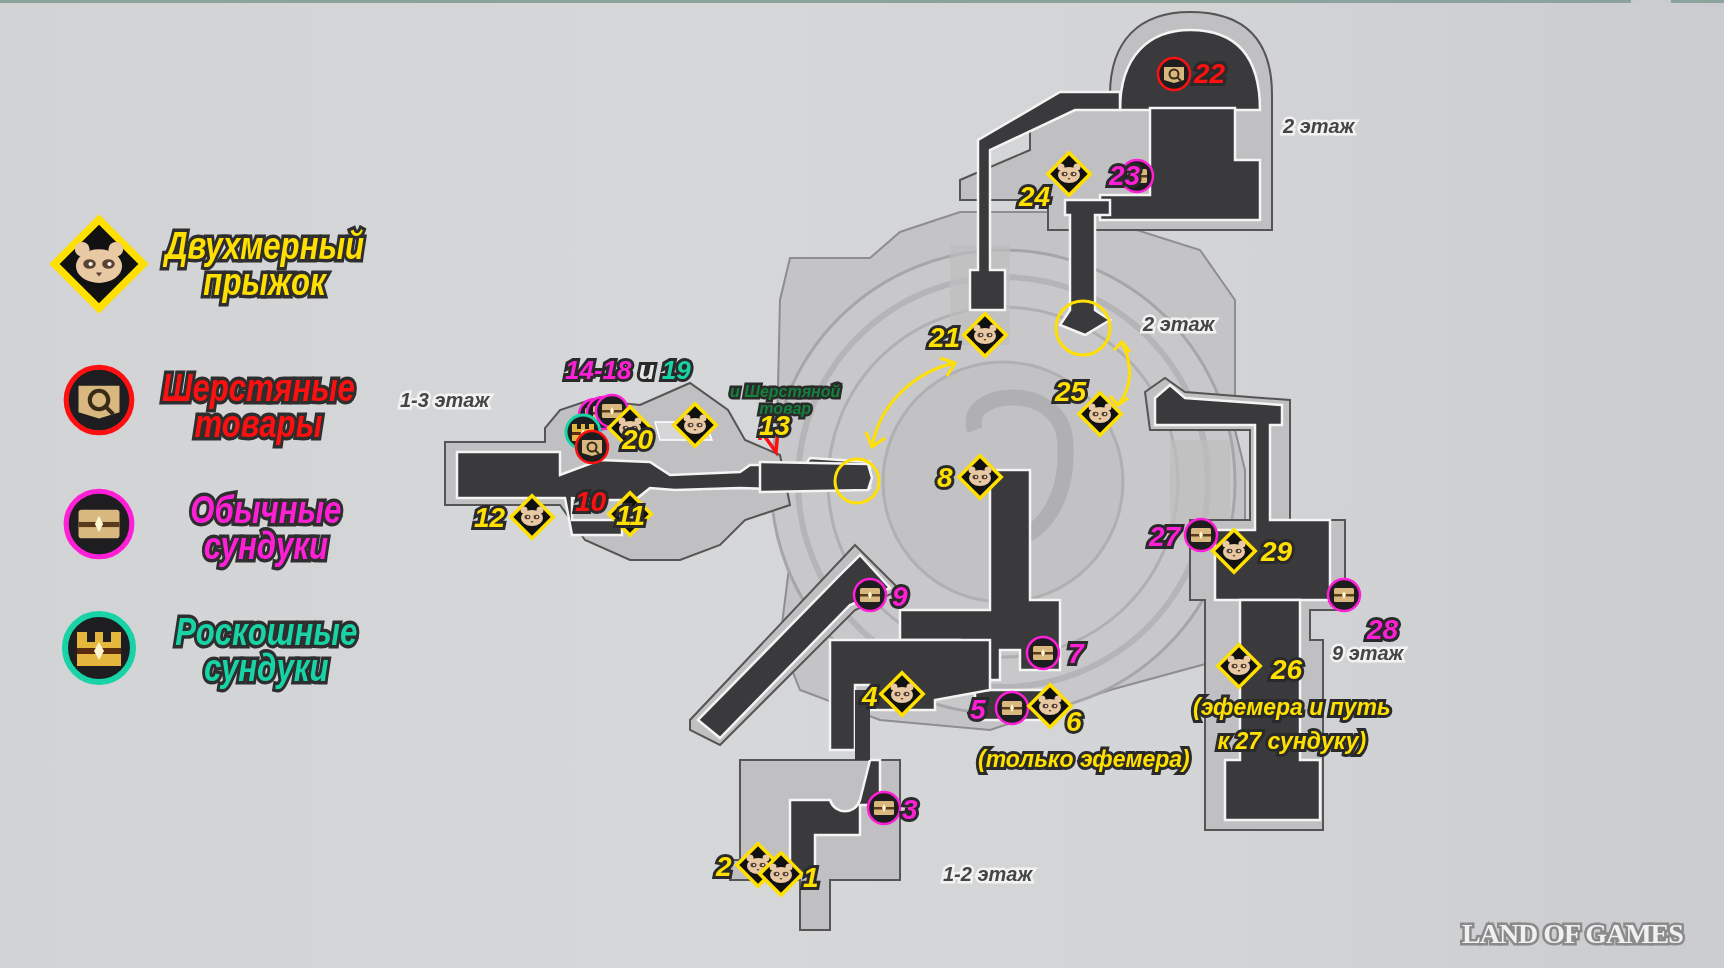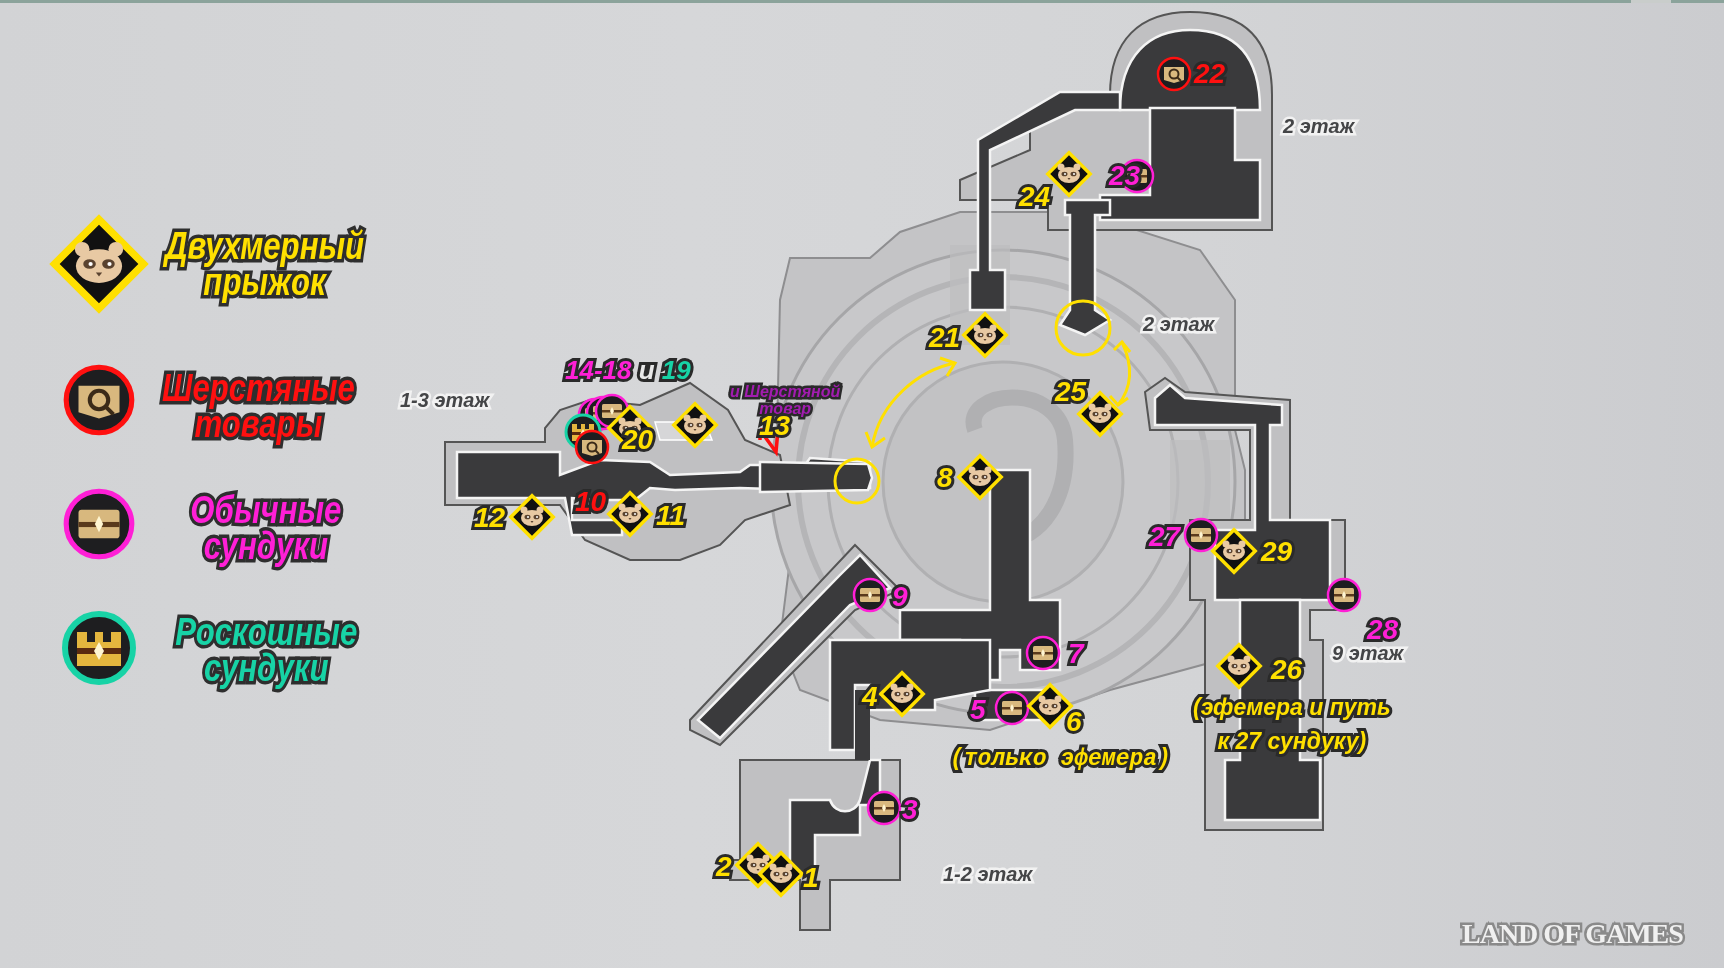--- a/index.html
+++ b/index.html
@@ -14,21 +14,21 @@
   .num-y{color:#ffe000;-webkit-text-stroke:6px #2a2a2a;}
   .num-p{color:#ff1fd6;-webkit-text-stroke:6px #2a2a2a;}
   .num-r{color:#ff1010;-webkit-text-stroke:6px #2a2a2a;}
   .num-t{color:#17d3a6;-webkit-text-stroke:6px #2a2a2a;}
   .num-w{color:#e8e8e8;-webkit-text-stroke:6px #2a2a2a;}
   .num{font-size:28px;}
   .floor{font-size:20px;color:#444547;-webkit-text-stroke:5px #f2f2f2;font-style:italic;font-weight:bold;}
   .legend-txt{position:absolute;font-weight:bold;font-style:italic;font-size:38px;line-height:36px;text-align:center;
     -webkit-text-stroke:7px #2e2e2e;paint-order:stroke fill;transform:scaleX(0.82);transform-origin:left top;}
   .note{font-size:23px;-webkit-text-stroke:6px #2a2a2a;color:#ffe000;text-align:center;line-height:34px;}
-  .note-red{font-size:16px;color:#a21caf;-webkit-text-stroke:5px #2a2a2a;line-height:17px;text-align:center;}
+  .note-red{font-size:16px;color:#15803d;-webkit-text-stroke:5px #2a2a2a;line-height:17px;text-align:center;}
   .watermark{position:absolute;left:1462px;top:918px;font-family:"Liberation Serif",serif;font-weight:bold;font-size:28px;
     color:#f0f0f0;-webkit-text-stroke:5px #8a8a8a;paint-order:stroke fill;letter-spacing:-1px;}
 </style>
 </head>
 <body>
 
 <div class="topline"></div>
 <div class="topline-gap"></div>
 
 <svg id="map" width="1724" height="968" viewBox="0 0 1724 968">
@@ -198,36 +198,36 @@
 <div class="lbl num" style="left:537px;top:357px;font-size:26px;padding-left:28px;">
   <span class="num-p">14-18</span>
   <span class="num-w">и</span>
   <span class="num-t">19</span>
 </div>
 
 <div class="lbl note-red" style="left:730px;top:383px;">
   <div>и Шерстяной</div>
   <div>товар</div>
 </div>
-<div class="lbl note" style="left:950px;top:742px;font-family:Liberation Mono, monospace;">(только эфемера)</div>
+<div class="lbl note" style="left:978px;top:742px;">(только эфемера)</div>
 <div class="lbl note" style="left:1193px;top:690px;">
   <div>(эфемера и путь</div>
   <div>к 27 сундуку)</div>
 </div>
 
 <div class="lbl num num-r" style="left:1194px;top:60px;">22</div>
 <div class="lbl num num-p" style="left:1097px;top:162px;margin-left:12px;">23</div>
 <div class="lbl num num-y" style="left:1019px;top:183px;">24</div>
 <div class="lbl num num-y" style="left:929px;top:324px;">21</div>
 <div class="lbl num num-y" style="left:1055px;top:378px;">25</div>
 <div class="lbl num num-y" style="left:722px;top:412px;padding-left:37px;">13</div>
 <div class="lbl num num-y" style="left:622px;top:426px;">20</div>
 <div class="lbl num num-r" style="left:575px;top:488px;">10</div>
 <div class="lbl num num-y" style="left:474px;top:504px;">12</div>
-<div class="lbl num num-y" style="left:656px;top:502px;">11</div>
+<div class="lbl num num-y" style="left:616px;top:502px;">11</div>
 <div class="lbl num num-y" style="left:937px;top:464px;">8</div>
 <div class="lbl num num-p" style="left:892px;top:583px;">9</div>
 <div class="lbl num num-p" style="left:1068px;top:640px;">7</div>
 <div class="lbl num num-p" style="left:970px;top:696px;">5</div>
 <div class="lbl num num-y" style="left:1066px;top:708px;">6</div>
 <div class="lbl num num-y" style="left:862px;top:683px;">4</div>
 <div class="lbl num num-p" style="left:902px;top:796px;">3</div>
 <div class="lbl num num-y" style="left:716px;top:853px;">2</div>
 <div class="lbl num num-y" style="left:803px;top:864px;">1</div>
 <div class="lbl num num-p" style="left:1149px;top:523px;">27</div>

